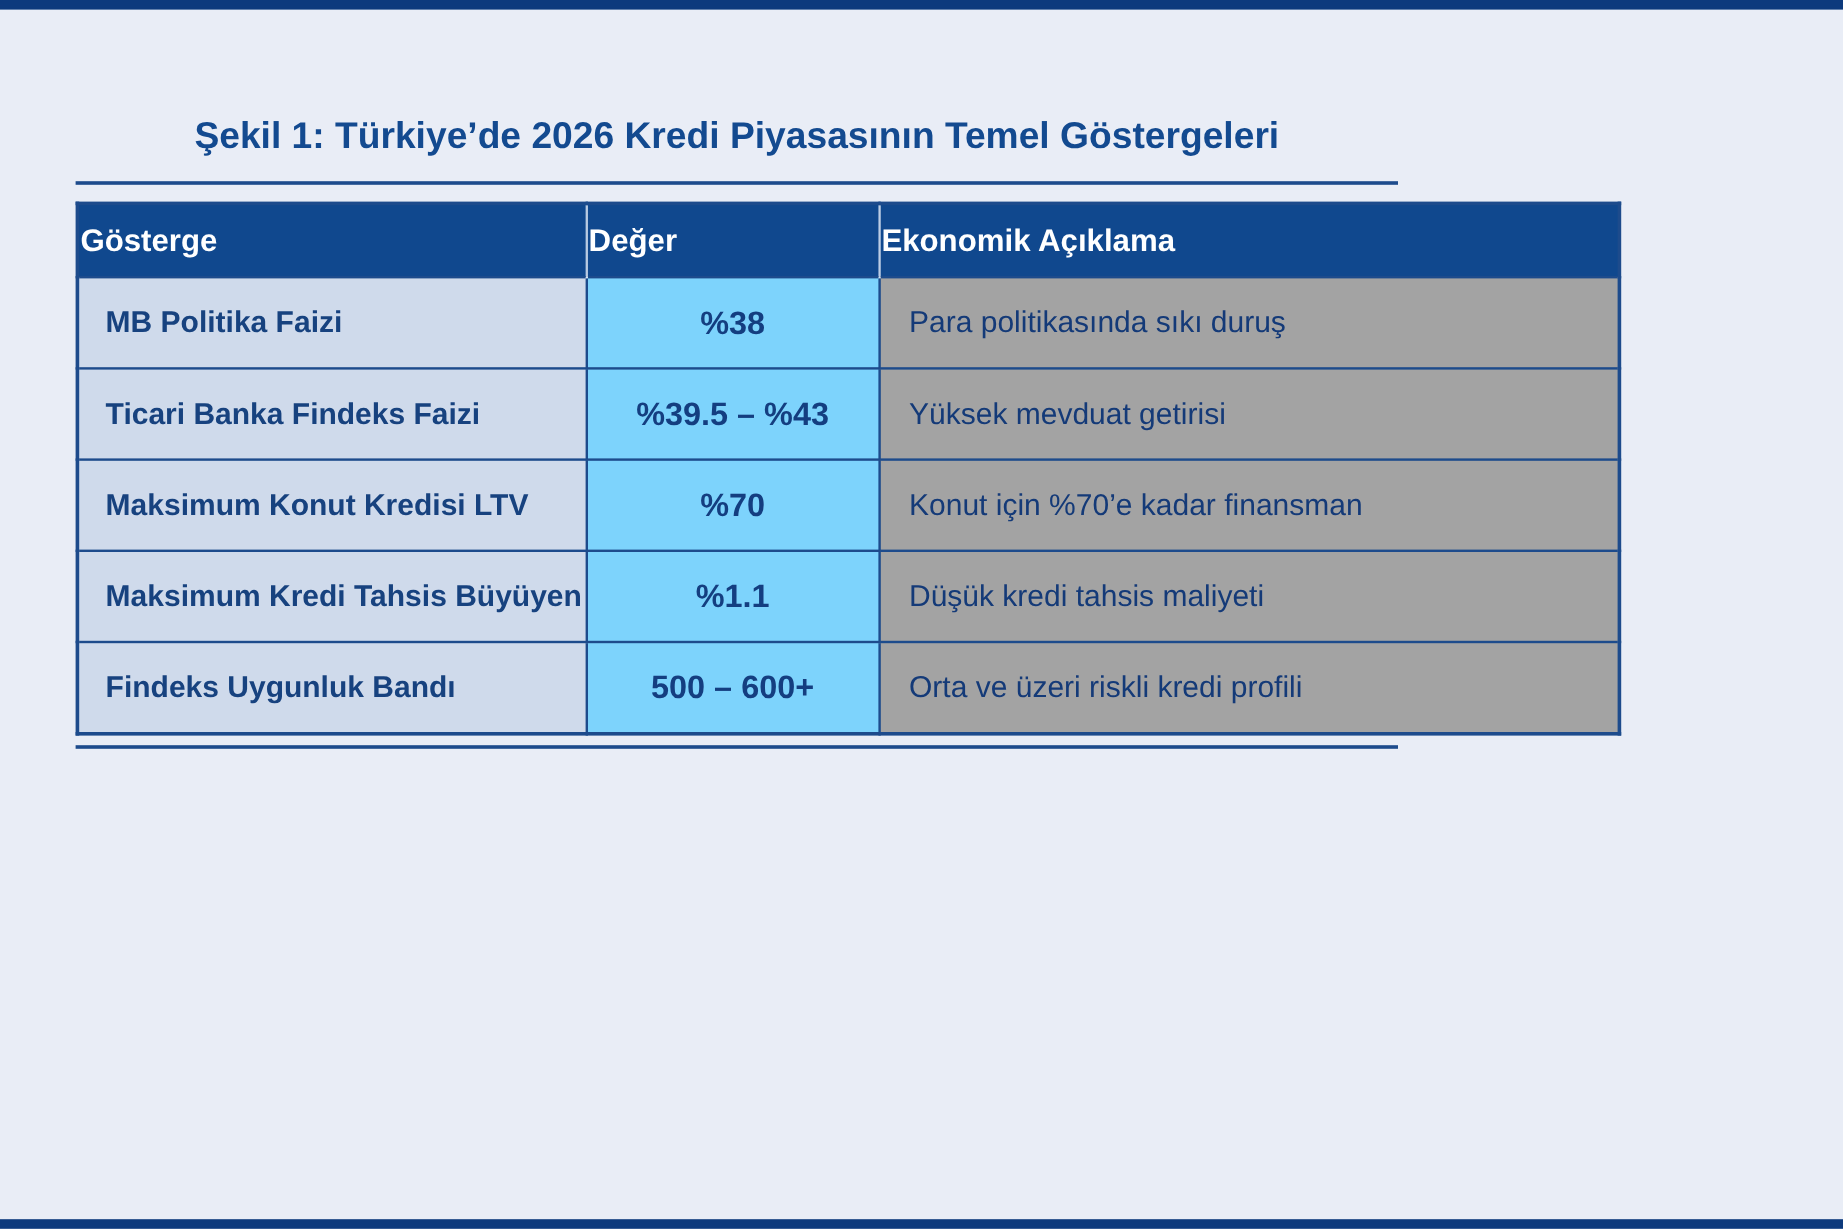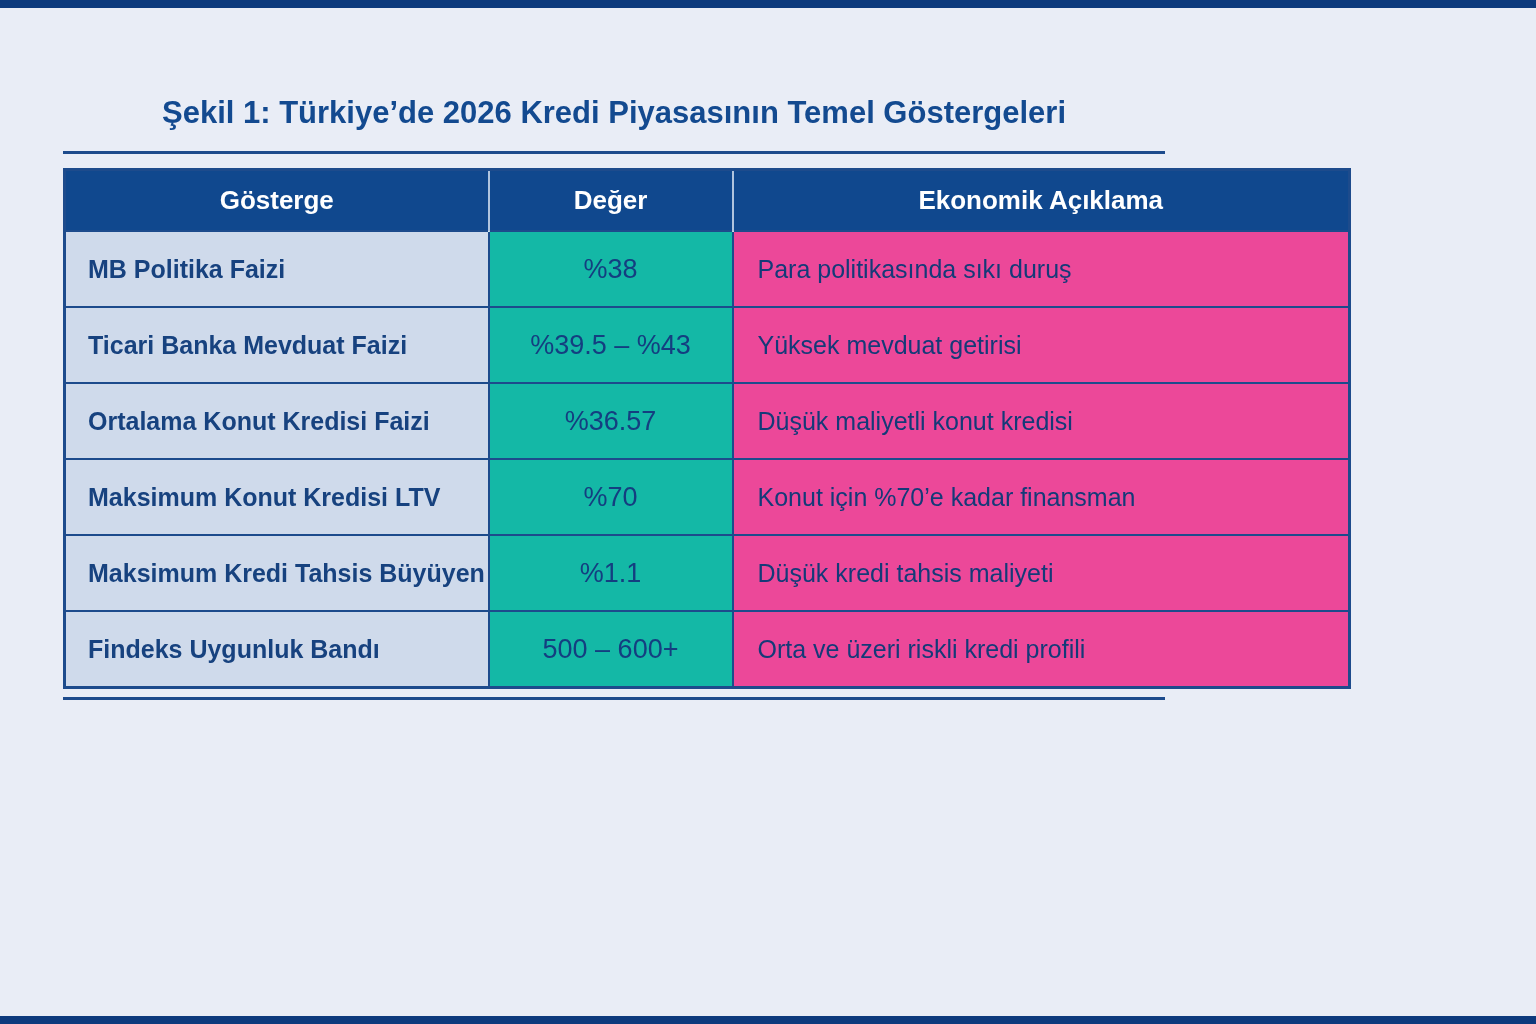--- a/index.html
+++ b/index.html
@@ -61,48 +61,48 @@
   }
   col.c1 { width: 424px; }
   col.c2 { width: 244px; }
   col.c3 { width: 617px; }
   th {
     background: #10488e;
     color: #ffffff;
     font-size: 26px;
     font-weight: bold;
     height: 57px;
-    text-align: center;
+    text-align: left;
     border: none;
   }
   th + th {
     border-left: 2px solid rgba(230, 238, 248, 0.75);
   }
   td {
     border: 2px solid #1d4b8c;
     height: 72px;
     font-size: 25px;
     color: #163d7d;
     vertical-align: middle;
   }
   td.indicator-cell {
     background: #cfdaeb;
     font-weight: 600;
     padding-left: 22px;
     color: #17427f;
   }
   td.value-cell {
-    background: #14b8a6;
-    font-weight: normal;
+    background: #7dd3fc;
+    font-weight: bold;
     font-size: 27px;
     text-align: center;
     color: #143e80;
   }
   td.explanation-cell {
-    background: #ec4899;
+    background: #a3a3a3;
     font-weight: 500;
     padding-left: 24px;
     color: #143a78;
   }
 </style>
 </head>
 <body>
 
 <div class="top-bar"></div>
 
@@ -123,28 +123,23 @@
         <th>Ekonomik Açıklama</th>
       </tr>
     </thead>
     <tbody>
       <tr>
         <td class="indicator-cell">MB Politika Faizi</td>
         <td class="value-cell">%38</td>
         <td class="explanation-cell">Para politikasında sıkı duruş</td>
       </tr>
       <tr>
-        <td class="indicator-cell">Ticari Banka Mevduat Faizi</td>
+        <td class="indicator-cell">Ticari Banka Findeks Faizi</td>
         <td class="value-cell">%39.5 – %43</td>
         <td class="explanation-cell">Yüksek mevduat getirisi</td>
-      </tr>
-      <tr>
-        <td class="indicator-cell">Ortalama Konut Kredisi Faizi</td>
-        <td class="value-cell">%36.57</td>
-        <td class="explanation-cell">Düşük maliyetli konut kredisi</td>
       </tr>
       <tr>
         <td class="indicator-cell">Maksimum Konut Kredisi LTV</td>
         <td class="value-cell">%70</td>
         <td class="explanation-cell">Konut için %70’e kadar finansman</td>
       </tr>
       <tr>
         <td class="indicator-cell">Maksimum Kredi Tahsis Büyüyen</td>
         <td class="value-cell">%1.1</td>
         <td class="explanation-cell">Düşük kredi tahsis maliyeti</td>

